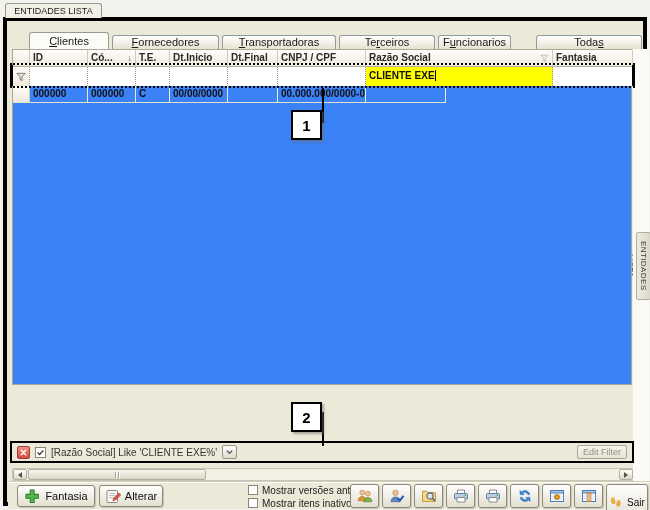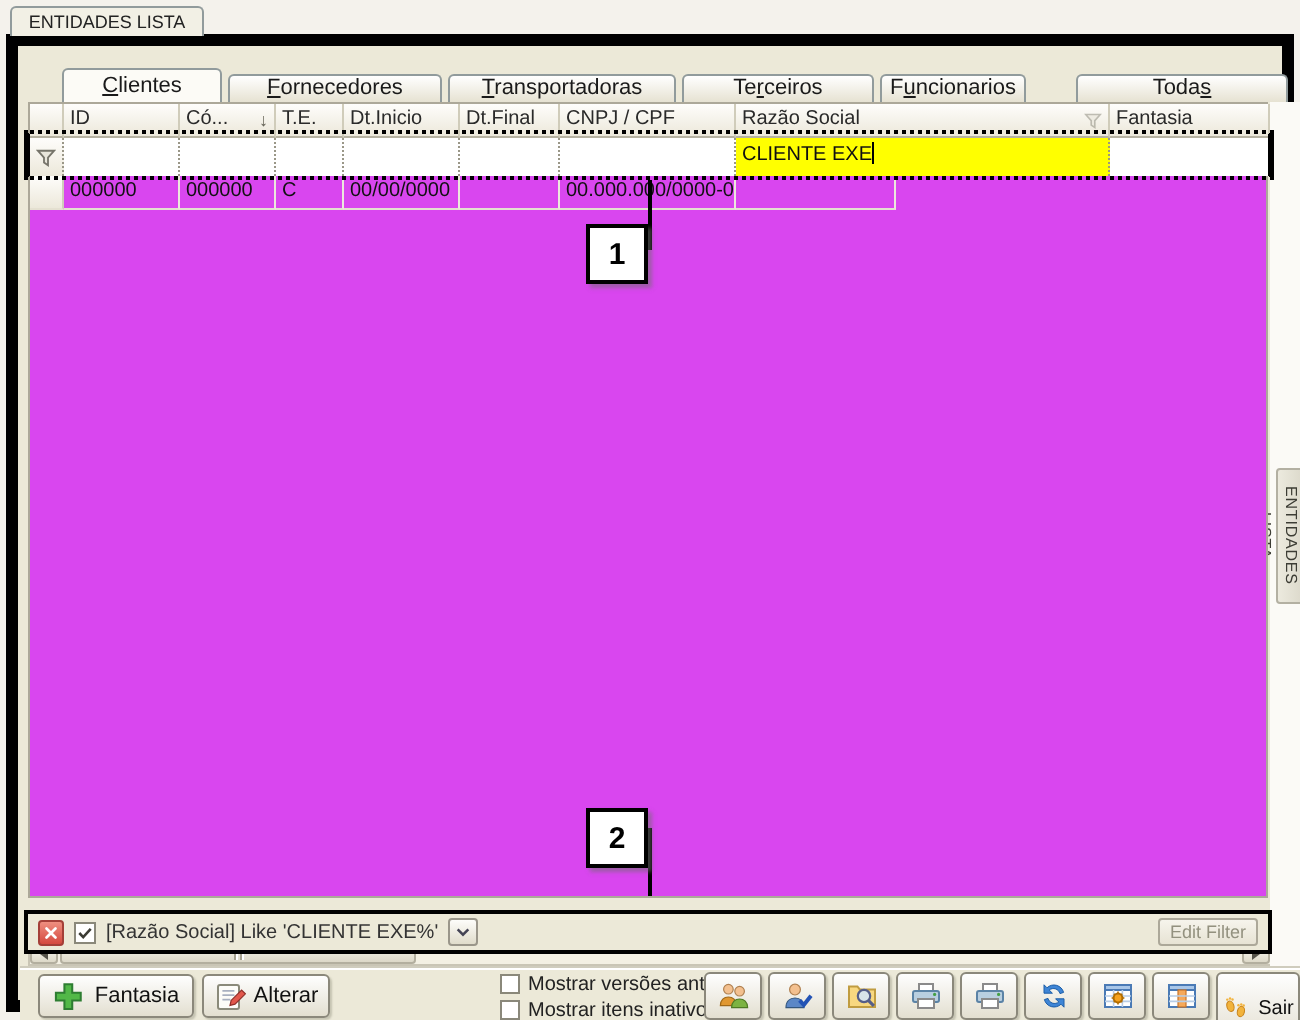--- a/index.html
+++ b/index.html
@@ -6,31 +6,31 @@
   html,body { width:650px; height:510px; font-family:"Liberation Sans","DejaVu Sans",sans-serif; background:#f4f2ec; overflow:hidden; }
   .window { position:absolute; left:0; top:0; width:650px; height:510px; background:#f4f2ec; }
 
   
   .page-tab { position:absolute; left:5px; top:3px; width:97px; height:15px; background:#f2f0e5;
     border:1px solid #919b9c; border-bottom:none; border-radius:3px 3px 0 0; z-index:6;
     font-size:9px; color:#222; text-align:center; line-height:14px; }
 
   
   .main-panel { position:absolute; left:3px; top:17px; width:644px; height:489px;
-    background:#ece9d8; border:6px solid #000000; }
+    background:#ece9d8; border:4px solid #000000; }
 
   
   .tab { position:absolute; border:1px solid #919b9c; border-bottom:none; border-radius:3px 3px 0 0;
     background:linear-gradient(#ffffff,#e6e2d2); font-size:11px; color:#1a1a1a; text-align:center;
     top:14px; height:14px; line-height:13px; z-index:3; cursor:default; }
   .tab.active { top:11px; height:17px; line-height:16px; background:#fcfbf6; z-index:4; }
   .tab .u { text-decoration:underline; }
 
   
-  .grid { position:absolute; left:5px; top:28px; width:620px; height:398px; background:#d946ef; border:1px solid #aca899; z-index:1; }
+  .grid { position:absolute; left:5px; top:28px; width:620px; height:336px; background:#3b82f6; border:1px solid #aca899; z-index:1;font-weight:bold; }
   .grow { display:flex; width:100%; }
   .gcell { flex:0 0 auto; overflow:hidden; white-space:nowrap; font-size:10px; color:#111; padding:0 3px; }
   .c0{width:17px} .c1{width:58px} .c2{width:48px} .c3{width:34px} .c4{width:58px} .c5{width:50px} .c6{width:88px} .c7{width:187px} .c8{width:80px}
   .ghead { height:17px; }
   .ghead .gcell { background:linear-gradient(#fefdfb,#ece8da); border-right:1px solid #d0ccba; border-bottom:1px solid #b6b2a2; line-height:16px; color:#2a2a2a; }
   .hflex { display:flex; justify-content:space-between; align-items:center; }
   .sortglyph { font-size:9px; color:#6a675c; }
   .gfilter { height:19px; }
   .gfilter .gcell { background:#fff; border-right:1px dotted #9a9788; line-height:18px; }
   .gfilter .c0 { background:linear-gradient(#fefdfb,#ece8da); display:flex; align-items:center; justify-content:center; }
@@ -47,21 +47,21 @@
   .cline { position:absolute; width:2px; background:#000; z-index:7; }
   .line1 { left:315px; top:67px; height:35px; }
   .line2 { left:315px; top:391px; height:34px; }
   .callout { position:absolute; width:31px; height:30px; background:#fff; border:2px solid #000;
     box-shadow:2px 2px 2px rgba(110,110,110,.55); z-index:8; text-align:center;
     font-size:15px; font-weight:bold; line-height:27px; color:#000; }
   .box1 { left:284px; top:89px; }
   .box2 { left:284px; top:381px; }
 
   
-  .filterbar { position:absolute; left:3px; top:432px; width:624px; height:22px; background:#ece9d8;
+  .filterbar { position:absolute; left:3px; top:420px; width:624px; height:22px; background:#ece9d8;
     border:2px solid #000; z-index:6; display:flex; align-items:center; gap:5px; padding:0 5px; }
   .xbtn { width:13px; height:13px; border:1px solid #a43f38; border-radius:2px;
     background:linear-gradient(#ef8f80,#d4493f); display:flex; align-items:center; justify-content:center; }
   .cb { width:11px; height:11px; background:#fff; border:1px solid #8a887a; display:flex; align-items:center; justify-content:center; }
   .fexpr { font-size:10px; color:#333; }
   .ddbtn { width:15px; height:14px; border:1px solid #9a968a; border-radius:2px; background:linear-gradient(#fdfdfa,#e0dccb);
     display:flex; align-items:center; justify-content:center; }
   .editfilter { margin-left:auto; font-size:9px; color:#93917f; background:linear-gradient(#f6f4ec,#e7e3d4);
     border:1px solid #aca899; border-radius:2px; padding:1px 5px; height:14px; line-height:11px; }
 

